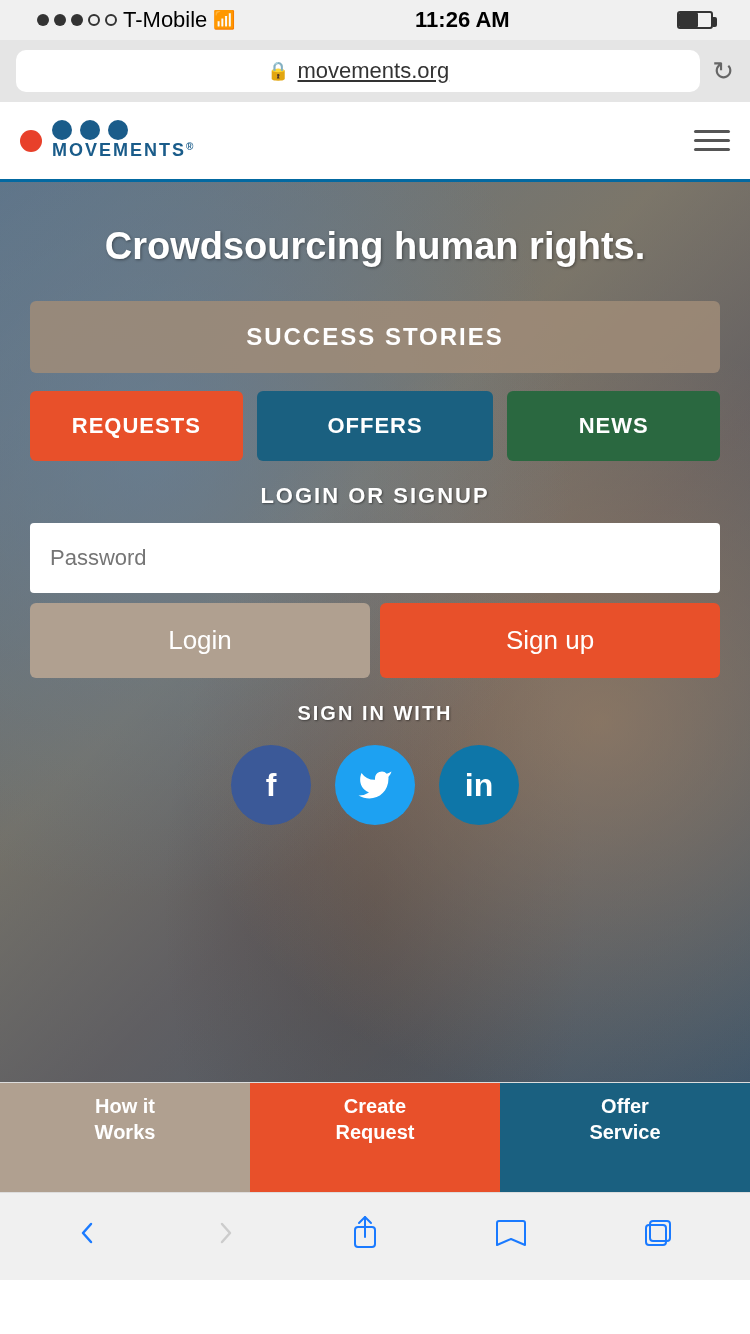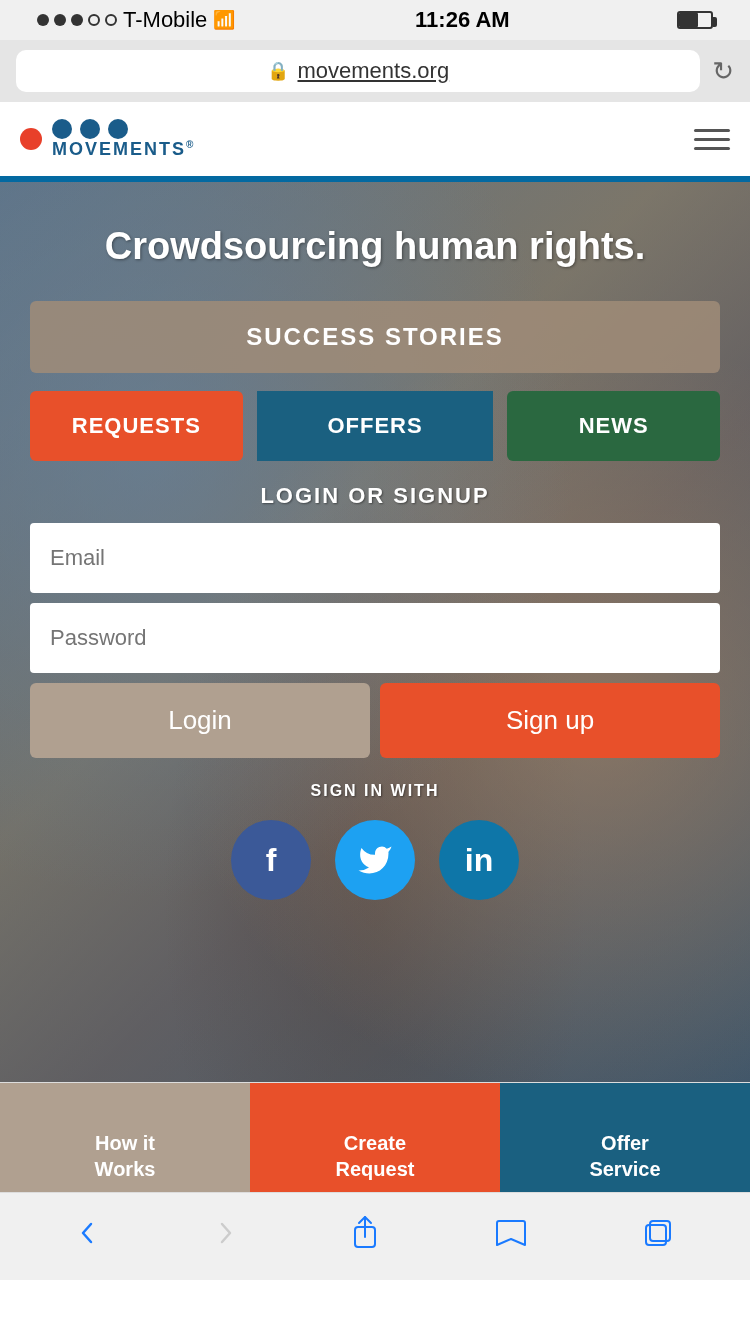--- a/index.html
+++ b/index.html
@@ -56,21 +56,21 @@
     .url-text { font-size: 22px; color: #333; text-decoration: underline; }
     .refresh-icon { font-size: 26px; color: #666; margin-left: 12px; }
 
     
     .nav-bar {
       background: #fff;
       padding: 16px 20px;
       display: flex;
       align-items: center;
       justify-content: space-between;
-      border-bottom: 6px solid #0369a1;
+      border-bottom: 3px solid #0369a1;
       height: 80px;
     }
     .logo-area { display: flex; align-items: center; gap: 10px; }
     .logo-dot-red { width: 22px; height: 22px; border-radius: 50%; background: #e8402a; }
     .logo-dots { display: flex; gap: 8px; align-items: center; }
     .logo-dot-blue { width: 20px; height: 20px; border-radius: 50%; background: #1a5c8a; }
     .logo-text { font-size: 18px; font-weight: 700; color: #1a5c8a; letter-spacing: 2px; margin-top: 2px; }
     .logo-tm { font-size: 10px; vertical-align: super; }
     .logo-brand { display: flex; flex-direction: column; }
     .hamburger { display: flex; flex-direction: column; gap: 6px; cursor: pointer; }
@@ -151,21 +151,21 @@
 
     .btn-offers {
       flex: 1;
       background: #1a6080;
       color: #fff;
       font-size: 22px;
       font-weight: 700;
       letter-spacing: 1px;
       padding: 22px 22px;
       border: none;
-      border-radius: 0;
+      border-radius: 6px;
       cursor: pointer;
       text-align: center;
     }
 
     .btn-news {
       flex: 1;
       background: #2a6840;
       color: #fff;
       font-size: 22px;
       font-weight: 700;
@@ -224,21 +224,21 @@
       font-size: 26px;
       font-weight: 500;
       padding: 22px 10px;
       border: none;
       border-radius: 6px;
       cursor: pointer;
     }
 
     .sign-in-label {
       color: #fff;
-      font-size: 16px;
+      font-size: 20px;
       font-weight: 700;
       letter-spacing: 2px;
       margin-bottom: 20px;
       text-shadow: 1px 1px 2px rgba(0,0,0,0.4);
     }
 
     .social-buttons {
       display: flex;
       gap: 24px;
     }
@@ -264,21 +264,21 @@
     
     .bottom-tabs {
       display: flex;
       height: 110px;
       border-top: 1px solid #ddd;
     }
 
     .tab-item {
       flex: 1;
       display: flex;
-      align-items: flex-end;
+      align-items: flex-start;
       justify-content: center;
       text-align: center;
       font-size: 20px;
       font-weight: 600;
       cursor: pointer;
       padding: 10px 8px;
       line-height: 1.3;
     }
 
     .tab-how { background: #b0a090; color: #fff; }
@@ -366,21 +366,20 @@
   <button class="btn-success-stories">SUCCESS STORIES</button>
 
   <div class="action-buttons">
     <button class="btn-requests">REQUESTS</button>
     <button class="btn-offers">OFFERS</button>
     <button class="btn-news">NEWS</button>
   </div>
 
   <div class="login-label">LOGIN OR SIGNUP</div>
 
-  <input class="form-input" type="email" placeholder="Email" style="">
 
   <input class="form-input" type="password" placeholder="Password" style="">
 
   <div class="form-buttons">
     <button class="btn-login">Login</button>
     <button class="btn-signup">Sign up</button>
   </div>
 
   <div class="sign-in-label">SIGN IN WITH</div>
 

